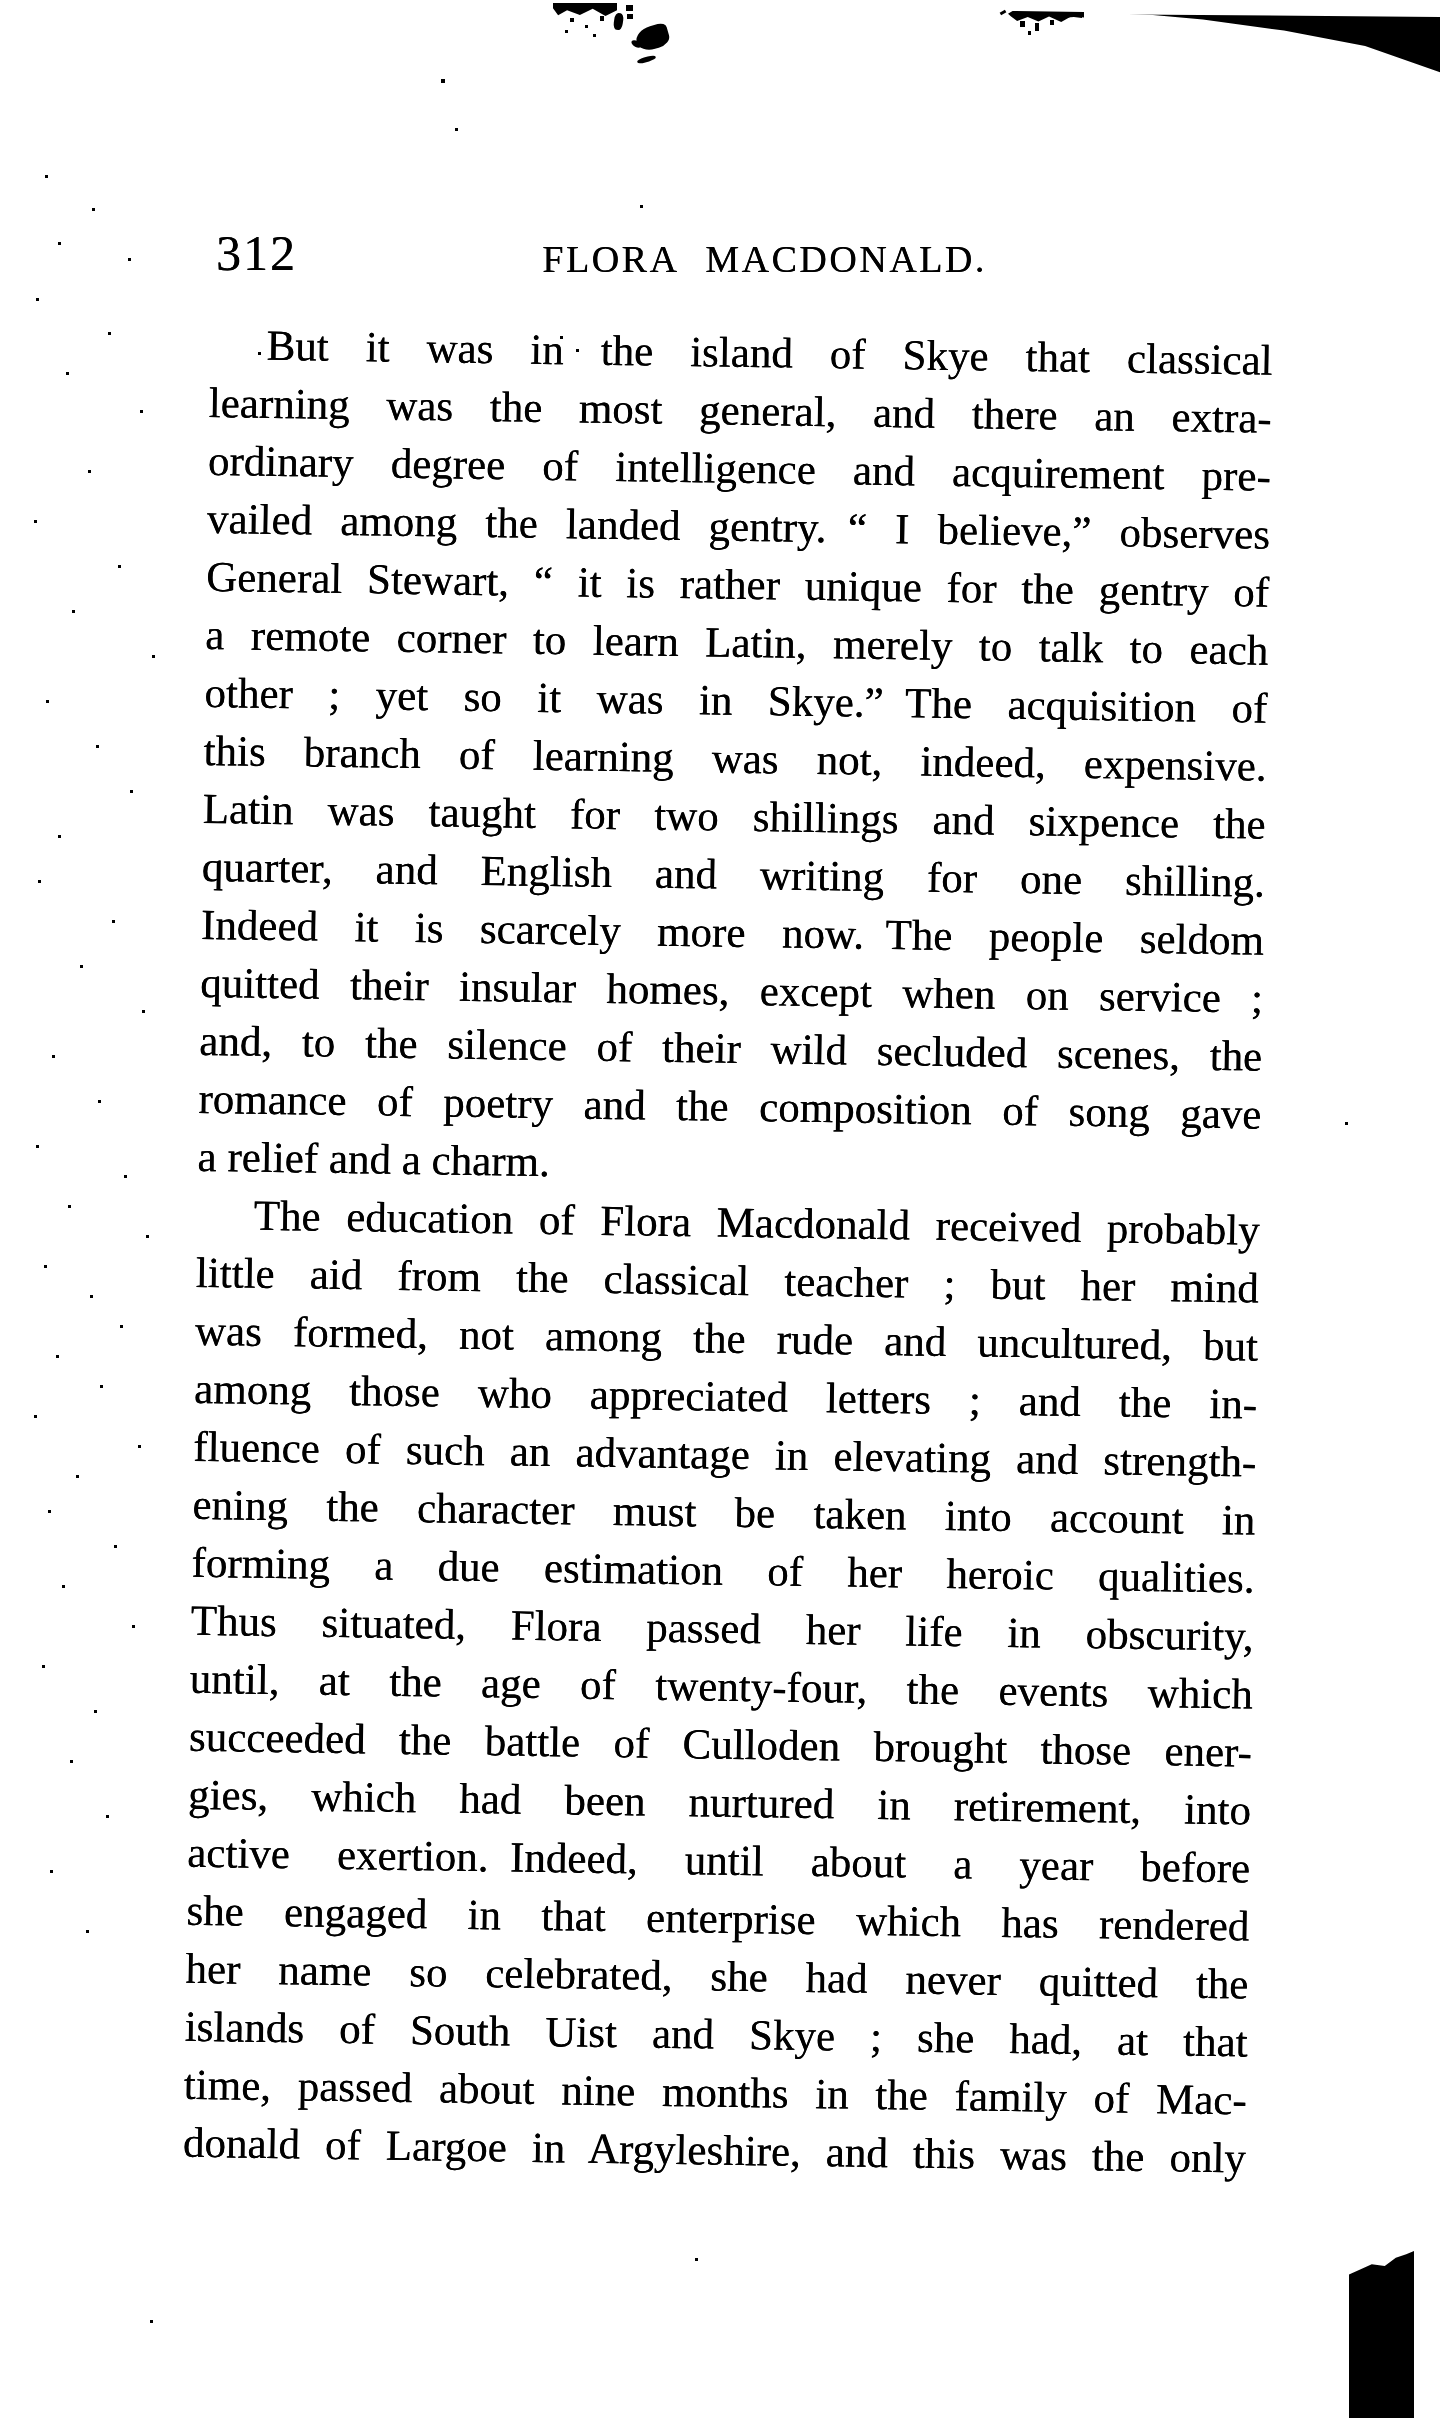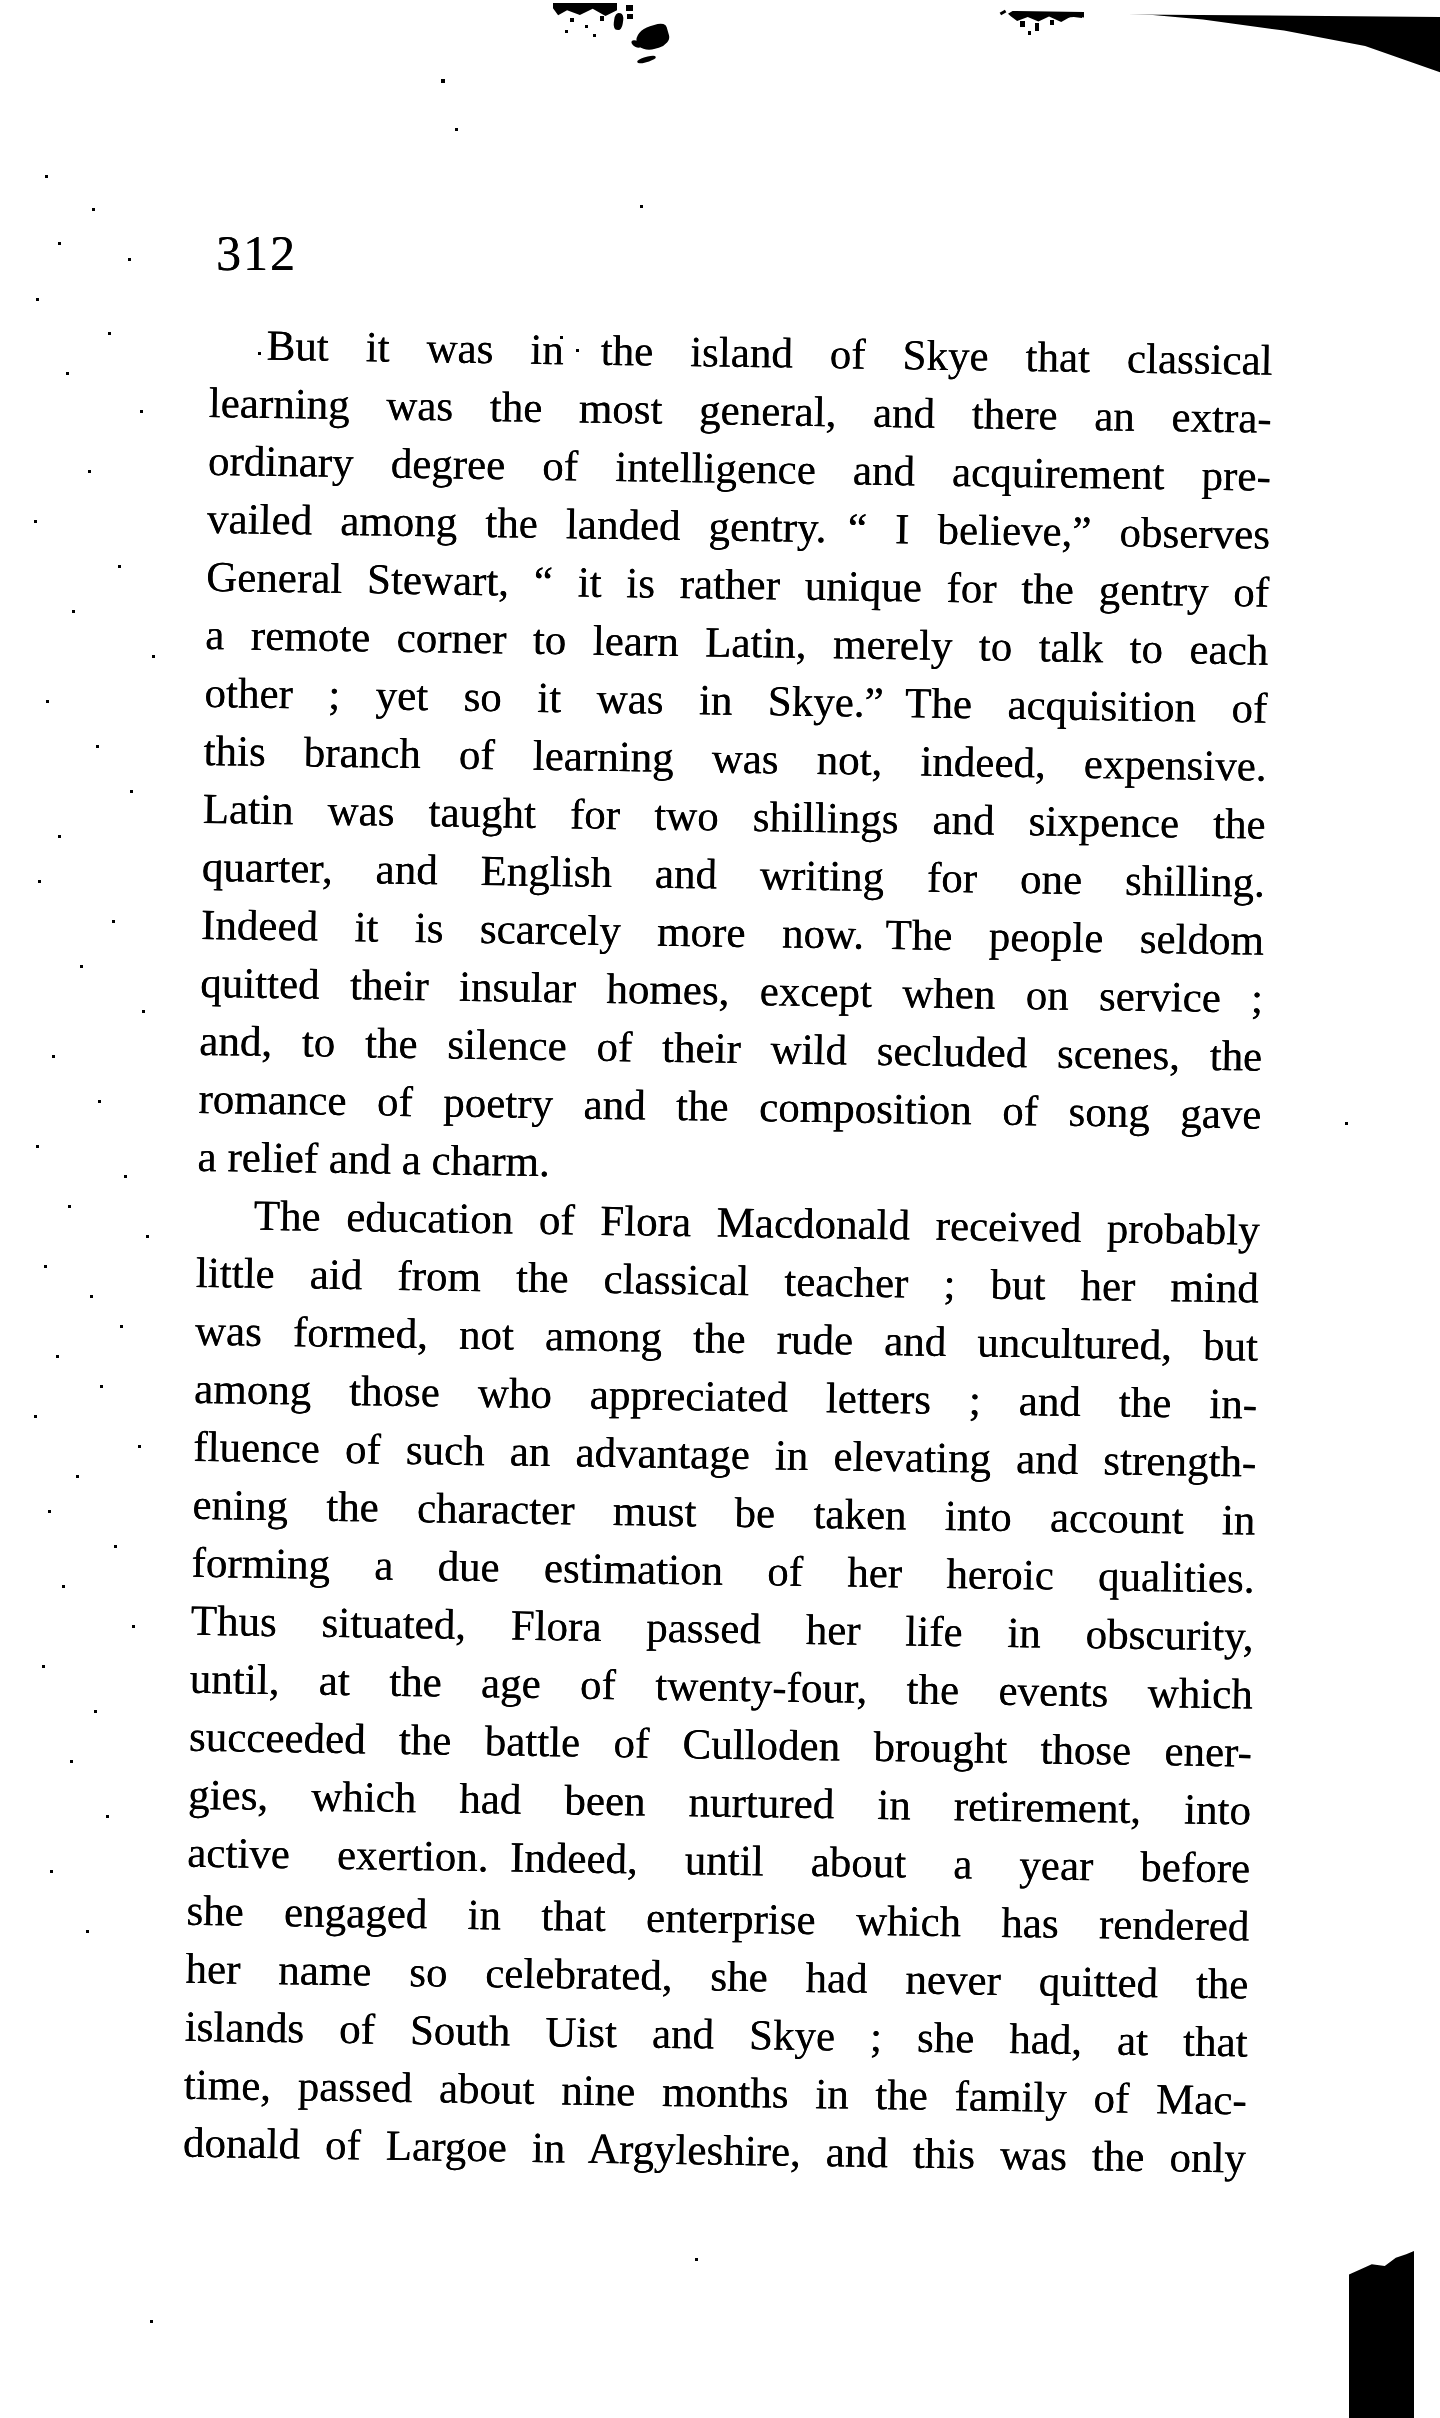--- a/index.html
+++ b/index.html
@@ -102,20 +102,21 @@
       695px 2258px #000, 258px 352px #000;
   }
 </style>
 </head>
 <body>
 
 <div class="sheet">
 
   <div class="page-number">312</div>
 
+  <div class="running-title">FLORA MACDONALD.</div>
 
   <div class="text-block">
       <div class="line indent">But it was in the island of Skye that classical</div>
       <div class="line">learning was the most general, and there an extra-</div>
       <div class="line">ordinary degree of intelligence and acquirement pre-</div>
       <div class="line">vailed among the landed gentry. “ I believe,” observes</div>
       <div class="line">General Stewart, “ it is rather unique for the gentry of</div>
       <div class="line">a remote corner to learn Latin, merely to talk to each</div>
       <div class="line">other ; yet so it was in Skye.” The acquisition of</div>
       <div class="line">this branch of learning was not, indeed, expensive.</div>

